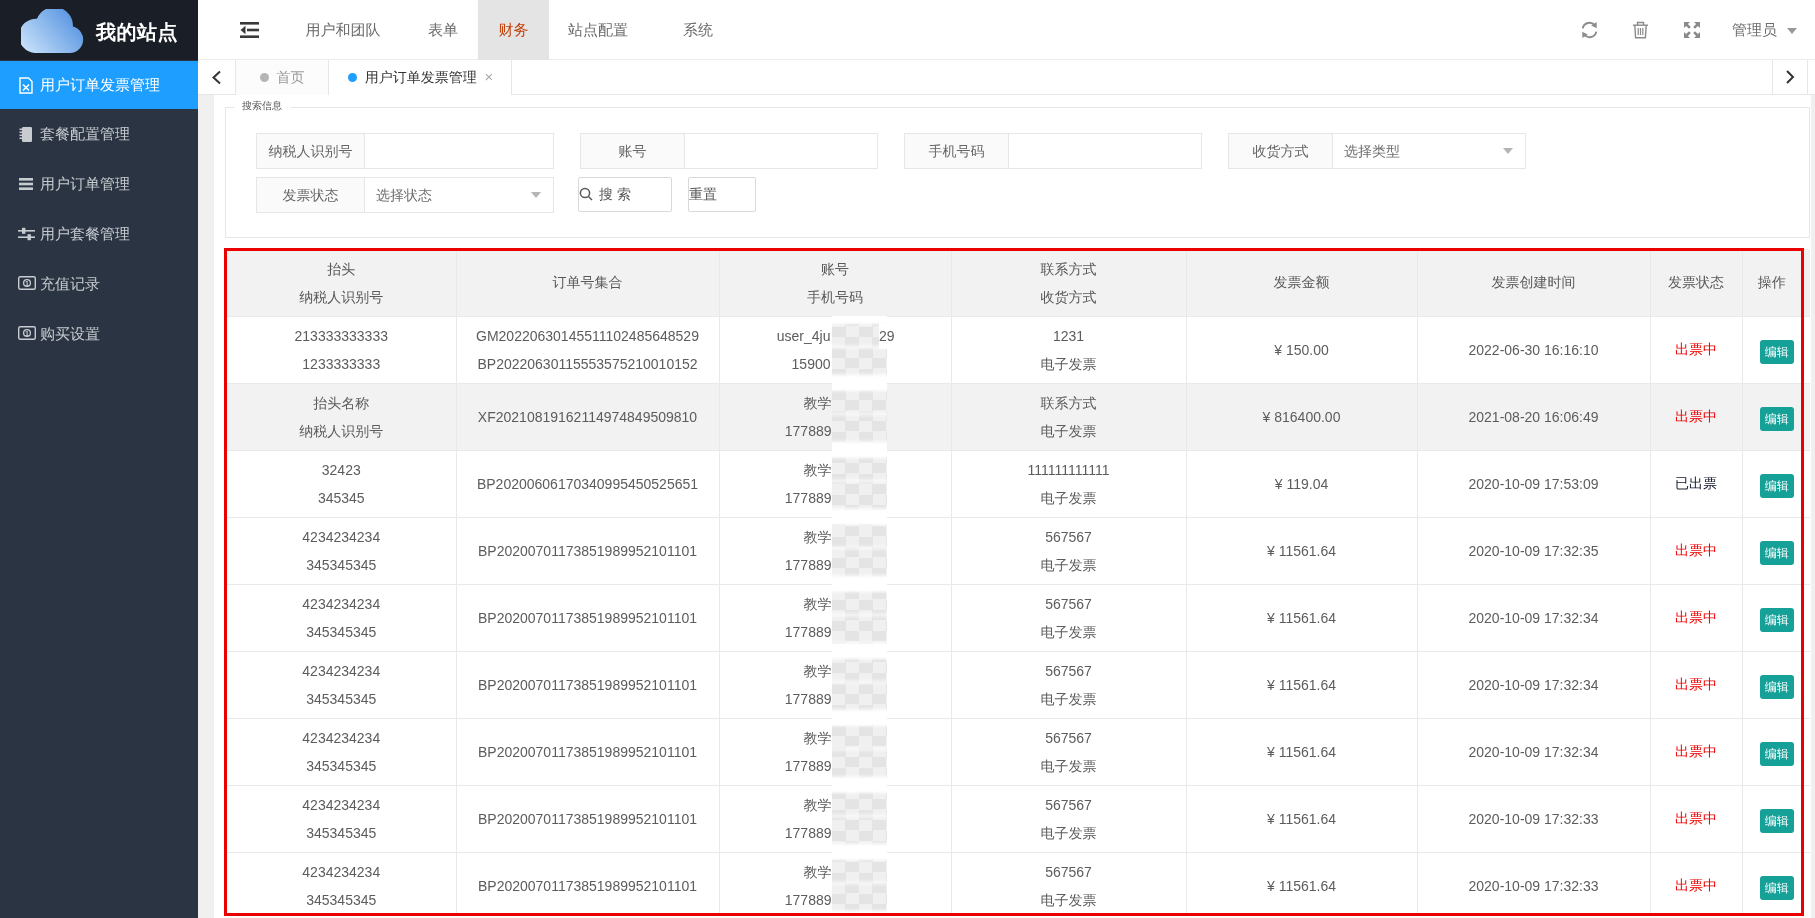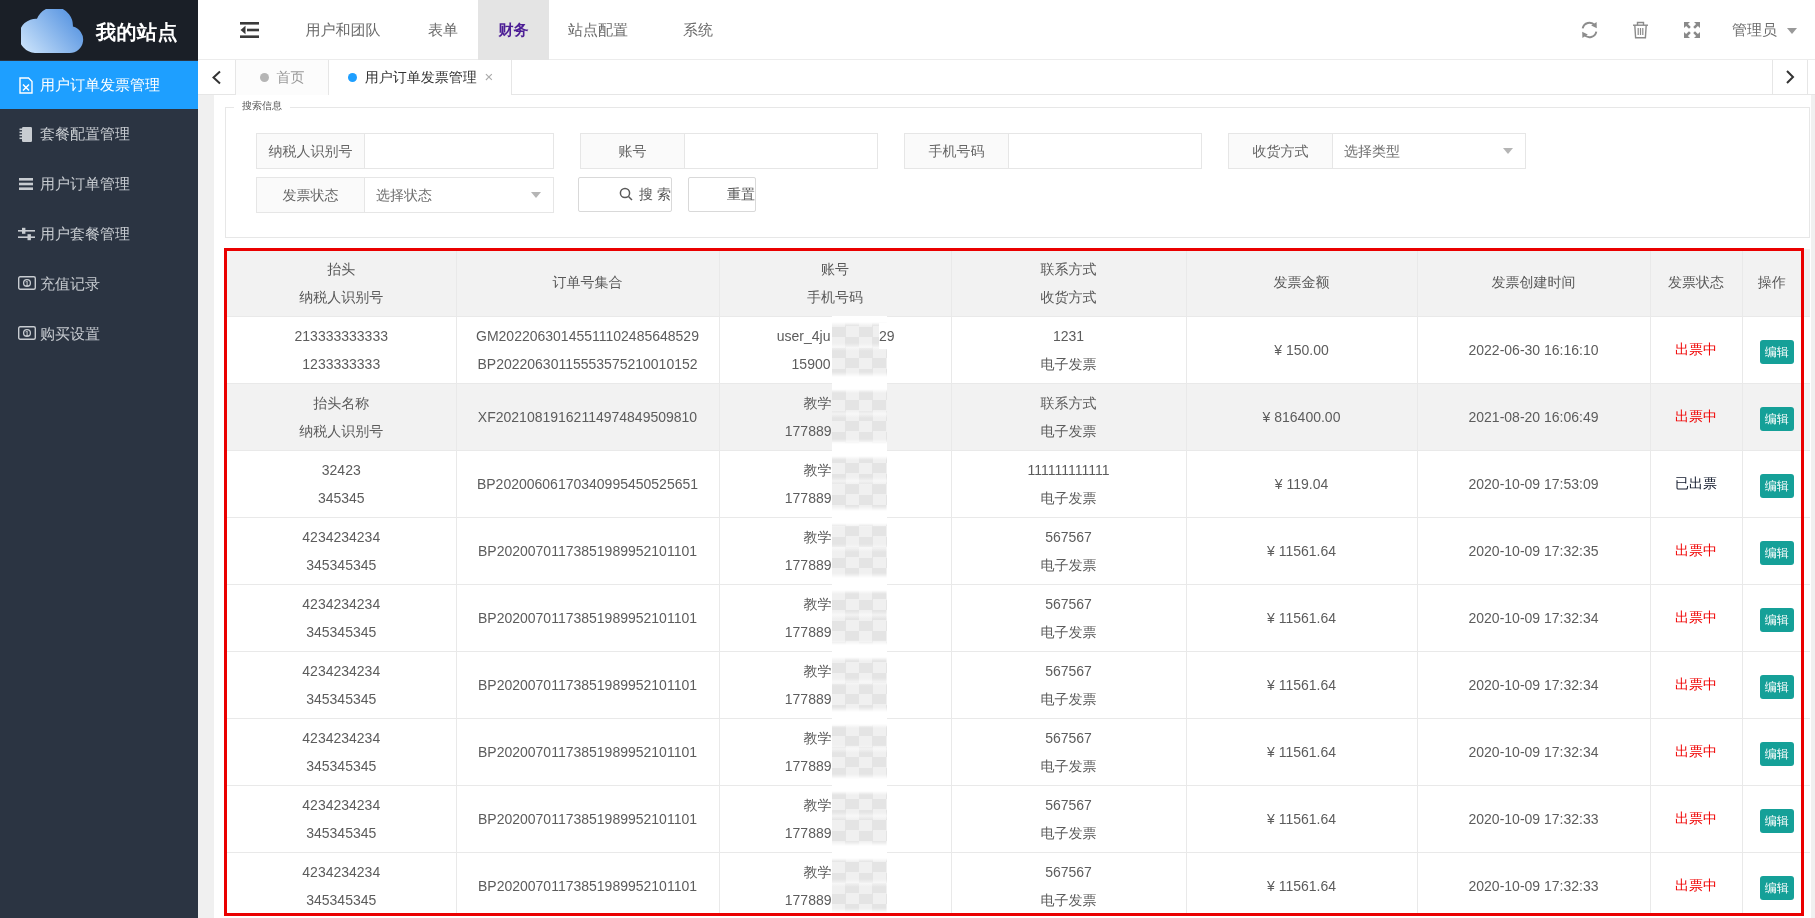--- a/index.html
+++ b/index.html
@@ -7,21 +7,21 @@
   font-family:"Liberation Sans", sans-serif; }
 .abs { position:absolute; }
 
 
 #header { position:absolute; left:0; top:0; width:1815px; height:60px; background:#fff;
   border-bottom:1px solid #ececec; }
 #logo { position:absolute; left:0; top:0; width:198px; height:60px; background:#1a1f27; }
 #logo .txt { position:absolute; left:96px; top:19px; color:#fff; font-size:20px; font-weight:bold; letter-spacing:0.5px;}
 .navitem { position:absolute; top:0; height:60px; line-height:60px; text-align:center;
   color:#6b6b6b; font-size:15px; }
-.navitem.active { background:#e4e4e4; color:#4c1d95; font-weight:bold; }
+.navitem.active { background:#e4e4e4; color:#c2410c; font-weight:normal; }
 #hicons svg { position:absolute; top:21px; }
 #admin { position:absolute; top:0; height:60px; line-height:60px; left:1732px; font-size:15px; color:#6e6e6e;}
 #admin .caret { display:inline-block; width:0; height:0; border:5px solid transparent; border-top:6px solid #999;
   margin-left:10px; vertical-align:middle; margin-top:4px;}
 
 
 #sidebar { position:absolute; left:0; top:60px; width:198px; height:858px; background:#2b3442; padding-top:1px; }
 .sitem { position:relative; height:50px; color:#c8ccd1; font-size:15px; }
 .sitem .txt { position:absolute; left:40px; top:0; line-height:50px; }
 .sitem.active { background:#1e9fff; color:#fff; height:48px; }
@@ -45,21 +45,21 @@
 #fs .legend { position:absolute; left:8px; top:-9px; background:#fff; padding:0 8px; font-size:10px; color:#555; }
 
 .grp { position:absolute; height:36px; }
 .grp .lab { position:absolute; left:0; top:0; height:36px; background:#fafafa; border:1px solid #e6e6e6;
   text-align:center; line-height:34px; font-size:14px; color:#666; }
 .grp .inp { position:absolute; top:0; height:36px; background:#fff; border:1px solid #e6e6e6; border-left:none;
   line-height:34px; font-size:14px; color:#6e6e6e; padding-left:11px;}
 .grp .sel-caret { position:absolute; top:15px; width:0; height:0; border:5px solid transparent;
   border-top:6px solid #b5b5b5; }
 .btn { position:absolute; height:35px; background:#fff; border:1px solid #d9d9d9; border-radius:2px;
-  text-align:right; line-height:33px; font-size:14px; color:#595959; }
+  text-align:left; line-height:33px; font-size:14px; color:#595959; }
 
 
 #tblwrap { position:absolute; left:224px; top:248px; width:1580px; height:668px;
   border:3px solid #ea0000; background:#fff; overflow:hidden; }
 table { border-collapse:collapse; table-layout:fixed; width:1574px; }
 td,th { padding:0; font-weight:normal; vertical-align:middle; overflow:hidden; }
 th { background:#f2f2f2; color:#595959; font-size:14px; height:65px; border-right:1px solid #e9e9e9; border-bottom:1px solid #e9e9e9;}
 td { color:#5c5c5c; font-size:14px; height:67px; text-align:center; border-right:1px solid #e9e9e9; border-bottom:1px solid #e9e9e9;}
 tr.gray td { background:#f2f2f2; }
 td.last, th.last { border-right:none; }

